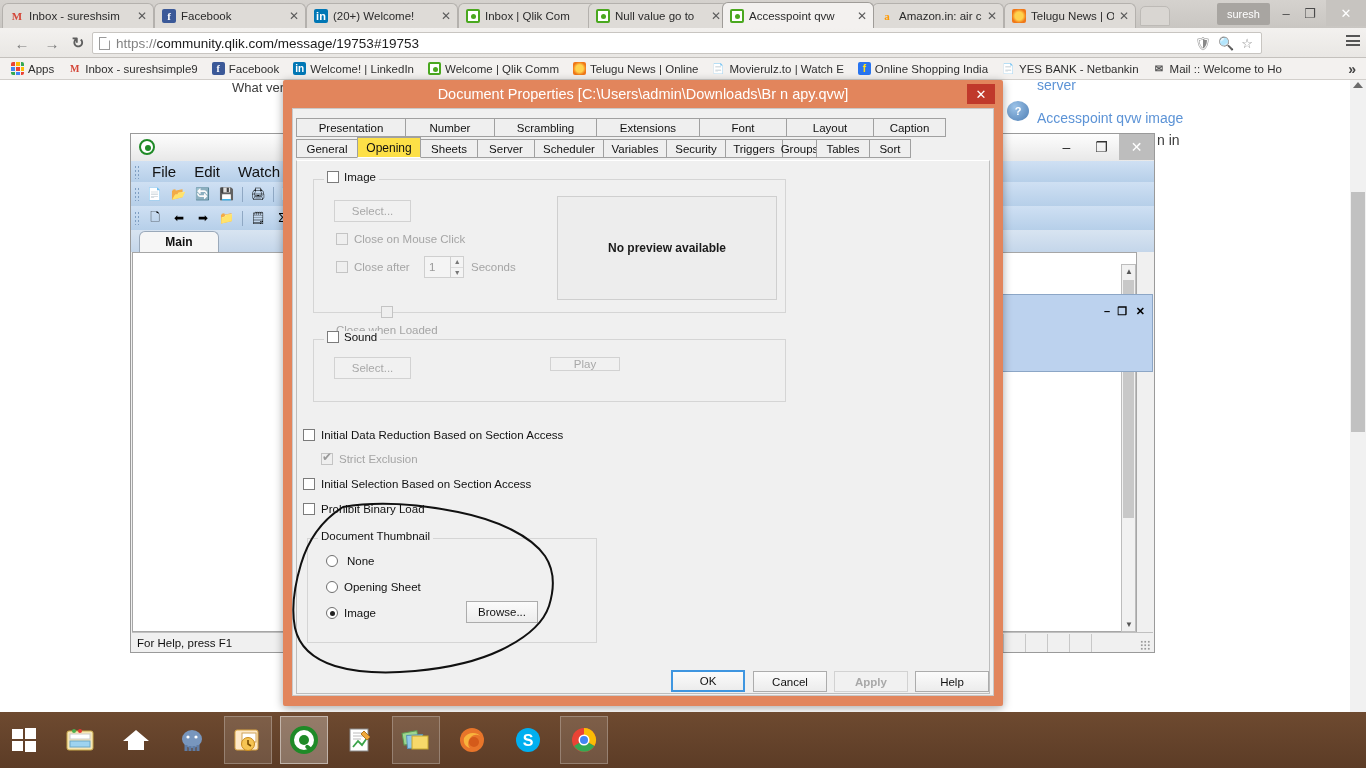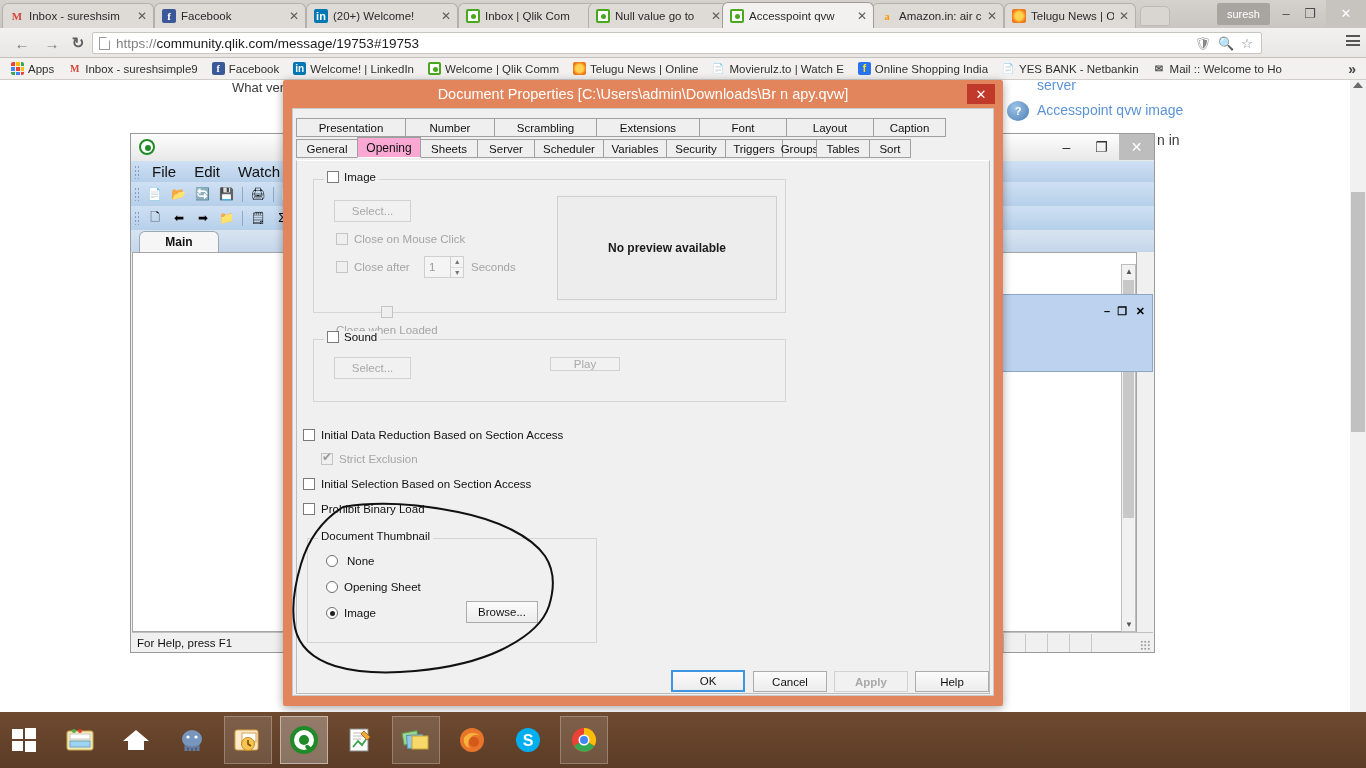--- a/index.html
+++ b/index.html
@@ -161,21 +161,21 @@
   .dlg-close { position:absolute; right:8px; top:4px; width:28px; height:20px;
                background:#c0392b; color:#fff; font-size:13px;
                display:flex; align-items:center; justify-content:center; }
   .dlg-body { position:absolute; left:9px; top:28px; width:702px; height:588px;
               background:#f0f0f0; border:1px solid #c9c9c9; }
 
   .tabrow { position:absolute; left:3px; height:19px; display:flex; }
   .ptab { height:19px; background:#efefef; border:1px solid #a0a0a0;
           display:flex; align-items:center; justify-content:center;
           font-size:11.5px; color:#111; margin-right:-1px; }
-  .ptab.active { background:#f9a8d4; border-bottom-color:#fff; font-size:12px; z-index:5; height:21px; }
+  .ptab.active { background:#fde047; border-bottom-color:#fff; font-size:12px; z-index:5; height:21px; }
 
   .panel { position:absolute; left:3px; top:51px; width:694px; height:534px;
            background:#f0f0f0; border:1px solid #bdbdbd; border-top:1px solid #fff; }
 
   .group { position:absolute; border:1px solid #d5d5d5; }
   .group-legend { position:absolute; top:-9px; left:10px; background:#f0f0f0; padding:0 3px;
                   font-size:11.5px; color:#111; display:flex; align-items:center; gap:5px; }
 
   .cb { width:12px; height:12px; border:1px solid #7b7b7b; background:#fff; display:inline-block;
         flex:0 0 12px; position:relative; }
@@ -347,21 +347,21 @@
         <span class="fav fav-mail">✉</span>
         <span>Mail :: Welcome to Ho</span>
       </div>
       <div class="bm-more">»</div>
     </div>
 
     <div class="page">
       <div class="page-grey" style="left:232px; top:0px;">What ver</div>
       <div class="page-txt" style="left:1037px; top:-3px; color:#5c93d6;">server</div>
       <div class="qhelp-bubble" style="left:1007px; top:21px;">?</div>
-      <div class="page-txt" style="left:1037px; top:22px;">Accesspoint qvw image</div>
+      <div class="page-txt" style="left:1037px; top:30px;">Accesspoint qvw image</div>
       <div class="page-txt" style="left:1157px; top:52px; color:#3b3b3b;">n in</div>
       <div class="page-scroll">
         <div class="up"></div>
         <div class="thumb"></div>
       </div>
     </div>
   </div>
 
   <div class="qvwin">
     <div class="qv-title">

